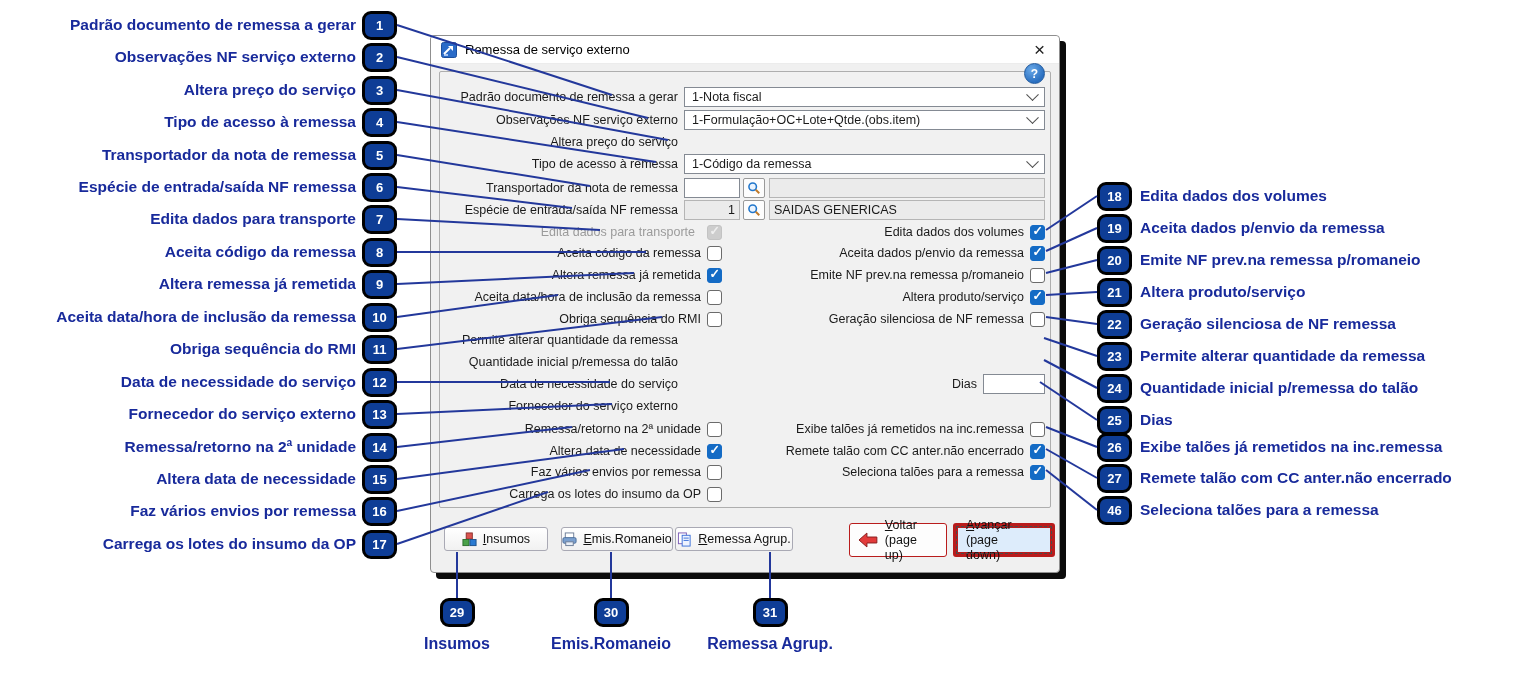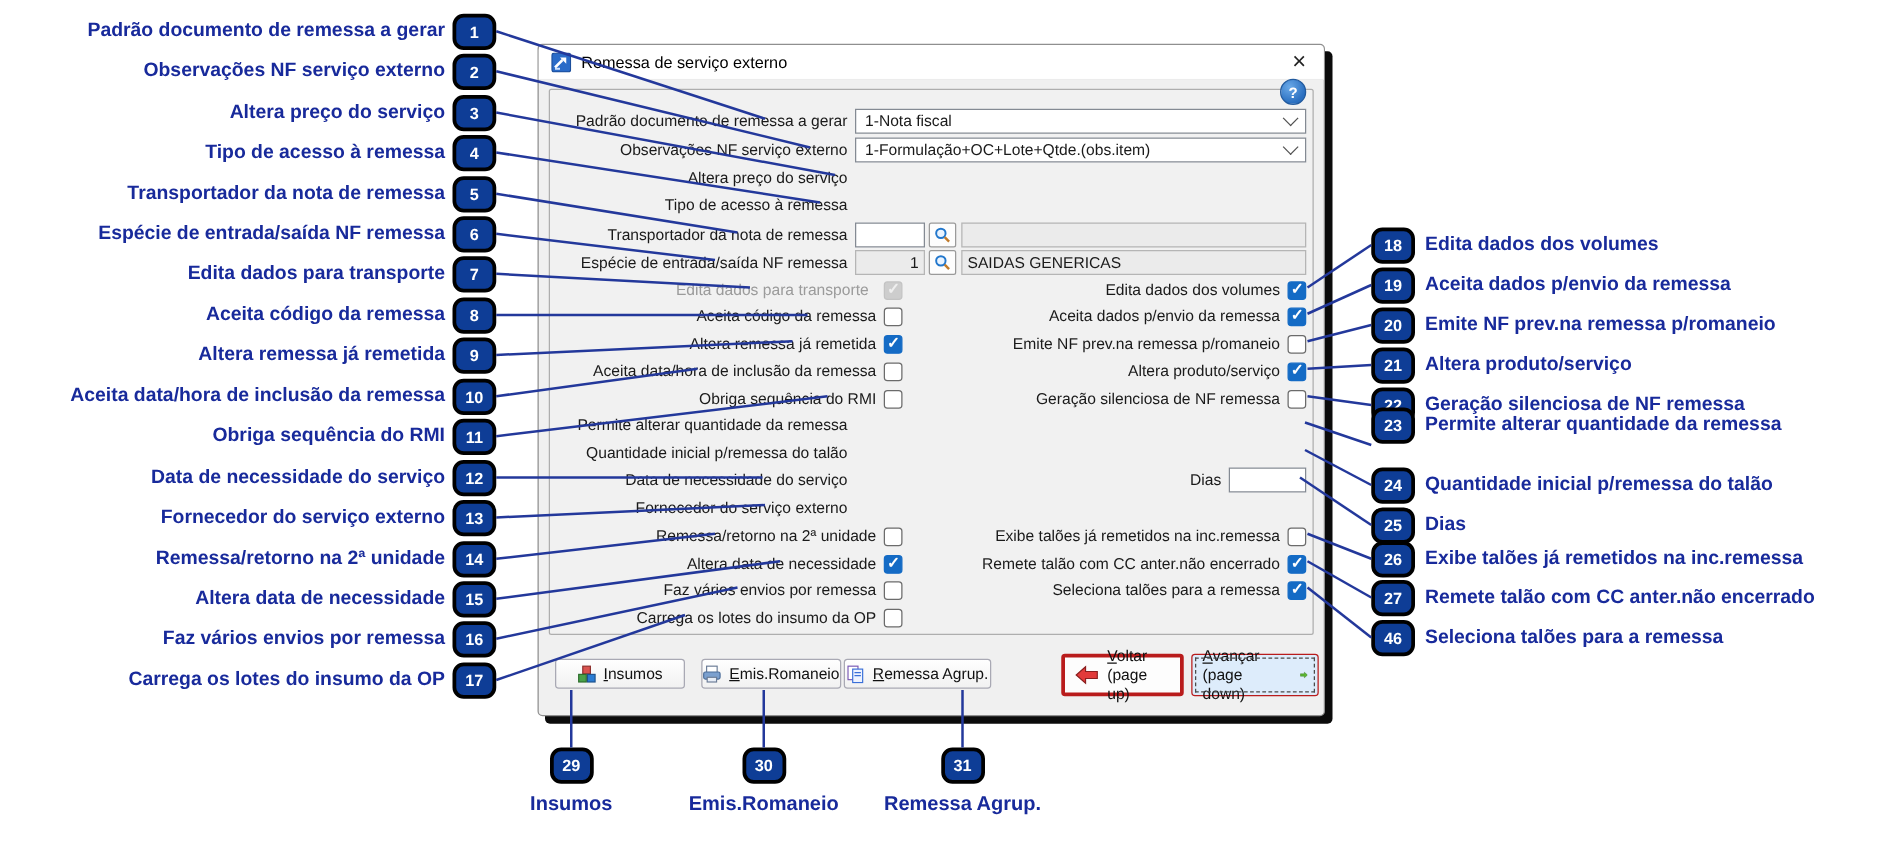--- a/index.html
+++ b/index.html
@@ -54,25 +54,25 @@
       box-sizing:border-box;position:relative;flex:none;}
   .cb.on{background:#146bc5;border-color:#146bc5;}
   .cb.on::after{content:"\2713";position:absolute;left:1.5px;top:-2.5px;color:#fff;
       font-size:12.5px;font-weight:bold;}
   .cb.on.dis{background:#cdcdcd;border-color:#c3c3c3;}
   .cb.on.dis::after{color:#efefef;}
   
   .btn{position:absolute;height:24px;background:linear-gradient(#fff,#f1f1f1);
        border:1px solid #a9a9b4;border-radius:3px;display:flex;align-items:center;
        justify-content:center;gap:6px;font-size:12.5px;color:#111;box-sizing:border-box;}
-  .navbtn{position:absolute;height:34px;background:#fdfdfd;border:3px solid #b91c1c;
+  .navbtn{position:absolute;height:34px;background:#fdfdfd;border:1px solid #b91c1c;
           border-radius:3px;display:flex;align-items:center;gap:7px;padding:0 8px;
           font-size:12.5px;color:#111;box-sizing:border-box;}
   .navbtn .two{display:flex;flex-direction:column;line-height:1.2;}
-  .navbtn.focus{background:#ddecfb;border:1px solid #b91c1c;outline:1px dashed #4a4a4a;
+  .navbtn.focus{background:#ddecfb;border:5px solid #b91c1c;outline:1px dashed #4a4a4a;
           outline-offset:-4px;gap:32px;}
   .bottom-label{color:#182a9b;font-weight:bold;font-size:16px;white-space:nowrap;}
   u{text-decoration:underline;}
 </style>
 </head>
 <body>
 
 <div class="canvas">
 
   <svg id="connectors" width="1513" height="673">
@@ -191,21 +191,21 @@
       <span class="co-label">Emite NF prev.na remessa p/romaneio</span>
     </div>
   <div class="co-r" style="top:277px">
       <span class="badge">21</span>
       <span class="co-label">Altera produto/serviço</span>
     </div>
   <div class="co-r" style="top:309px">
       <span class="badge">22</span>
       <span class="co-label">Geração silenciosa de NF remessa</span>
     </div>
-  <div class="co-r" style="top:325px">
+  <div class="co-r" style="top:341px">
       <span class="badge">23</span>
       <span class="co-label">Permite alterar quantidade da remessa</span>
     </div>
   <div class="co-r" style="top:373px">
       <span class="badge">24</span>
       <span class="co-label">Quantidade inicial p/remessa do talão</span>
     </div>
   <div class="co-r" style="top:405px">
       <span class="badge">25</span>
       <span class="co-label">Dias</span>
@@ -263,20 +263,24 @@
         <div class="select">
             <span>1-Formulação+OC+Lote+Qtde.(obs.item)</span>
             <span class="chev"></span>
           </div>
       </div>
       <div class="row" style="top:60px">
         <span class="lbl">Altera preço do serviço</span>
       </div>
       <div class="row" style="top:82px">
         <span class="lbl">Tipo de acesso à remessa</span>
+        <div class="select">
+            <span>1-Código da remessa</span>
+            <span class="chev"></span>
+          </div>
       </div>
 
       <div class="row" style="top:106px">
         <span class="lbl">Transportador da nota de remessa</span>
         <div class="tinput right" style="width:56px;margin-right:3px"></div>
         <div class="magbtn" style="margin-right:4px">
           <svg width="14" height="14" viewBox="0 0 16 16">
               <circle cx="6.5" cy="6.5" r="4.3" fill="#eaf4ff" stroke="#2277cc" stroke-width="1.8"></circle>
               <line x1="10" y1="10" x2="14" y2="14" stroke="#c07a2a" stroke-width="2.2"></line>
             </svg>

